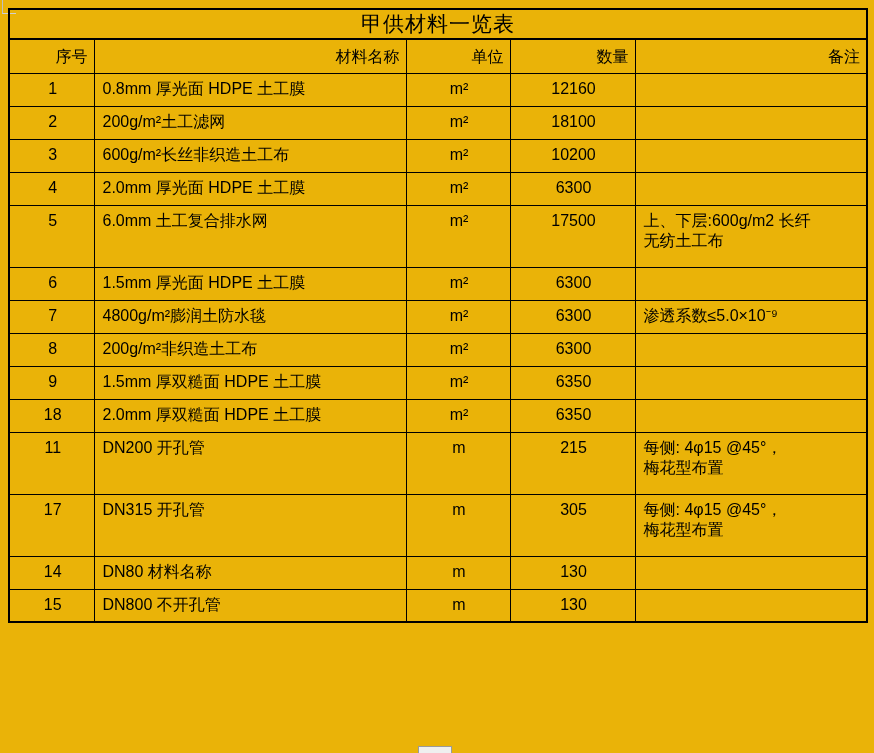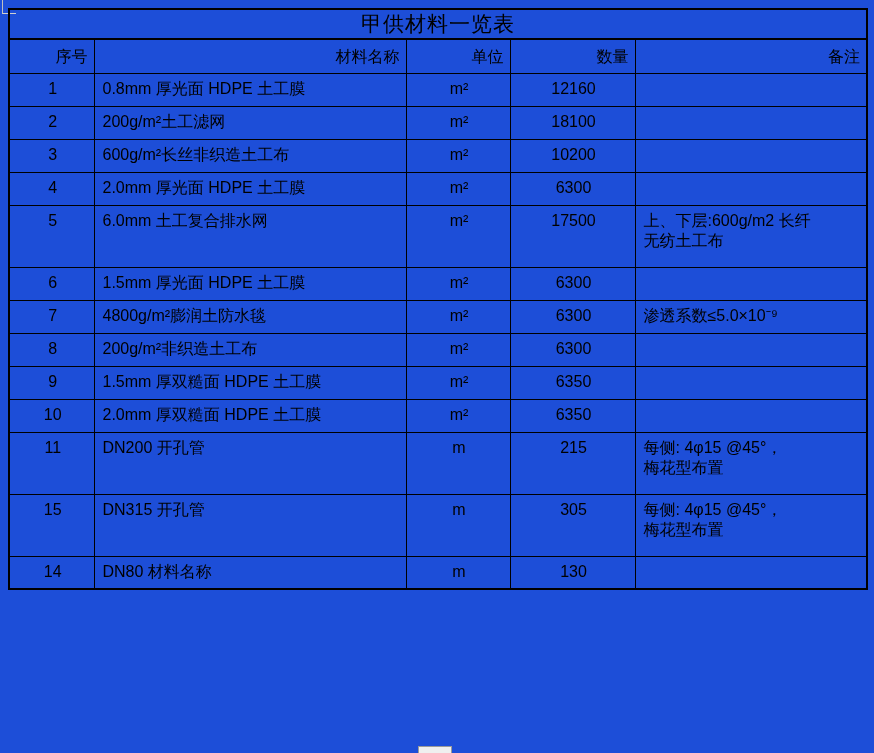--- a/index.html
+++ b/index.html
@@ -7,21 +7,21 @@
     margin: 0;
     padding: 0;
     background: #ffffff;
     font-family: "Liberation Sans", sans-serif;
     color: #000000;
   }
   .page {
     position: relative;
     width: 874px;
     height: 753px;
-    background: #1d4ed8;
+    background: #eab308;
     overflow: hidden;
   }
   
   .corner-mark {
     position: absolute;
     left: 2px;
     top: 0px;
     width: 14px;
     height: 14px;
     border-left: 1px solid #c0c0c0;
@@ -168,46 +168,53 @@
       <td class="c-remark"></td>
     </tr>
     <tr class="row-single">
       <td class="c-no">9</td>
       <td class="c-name">1.5mm 厚双糙面 HDPE 土工膜</td>
       <td class="c-unit">m²</td>
       <td class="c-qty">6350</td>
       <td class="c-remark"></td>
     </tr>
     <tr class="row-single">
-      <td class="c-no">10</td>
+      <td class="c-no">18</td>
       <td class="c-name">2.0mm 厚双糙面 HDPE 土工膜</td>
       <td class="c-unit">m²</td>
       <td class="c-qty">6350</td>
       <td class="c-remark"></td>
     </tr>
     <tr class="row-tall">
       <td class="c-no">11</td>
       <td class="c-name">DN200 开孔管</td>
       <td class="c-unit">m</td>
       <td class="c-qty">215</td>
       <td class="c-remark">每侧: 4φ15 @45°，
 梅花型布置</td>
     </tr>
     <tr class="row-tall">
-      <td class="c-no">15</td>
+      <td class="c-no">17</td>
       <td class="c-name">DN315 开孔管</td>
       <td class="c-unit">m</td>
       <td class="c-qty">305</td>
       <td class="c-remark">每侧: 4φ15 @45°，
 梅花型布置</td>
     </tr>
     <tr class="row-single">
       <td class="c-no">14</td>
       <td class="c-name">DN80 材料名称</td>
       <td class="c-unit">m</td>
       <td class="c-qty">130</td>
       <td class="c-remark"></td>
     </tr>
+    <tr class="row-single">
+      <td class="c-no">15</td>
+      <td class="c-name">DN800 不开孔管</td>
+      <td class="c-unit">m</td>
+      <td class="c-qty">130</td>
+      <td class="c-remark"></td>
+    </tr>
   </tbody>
     </table>
 
   <div class="bottom-fragment"></div>
 </div>
 
 </body></html>

